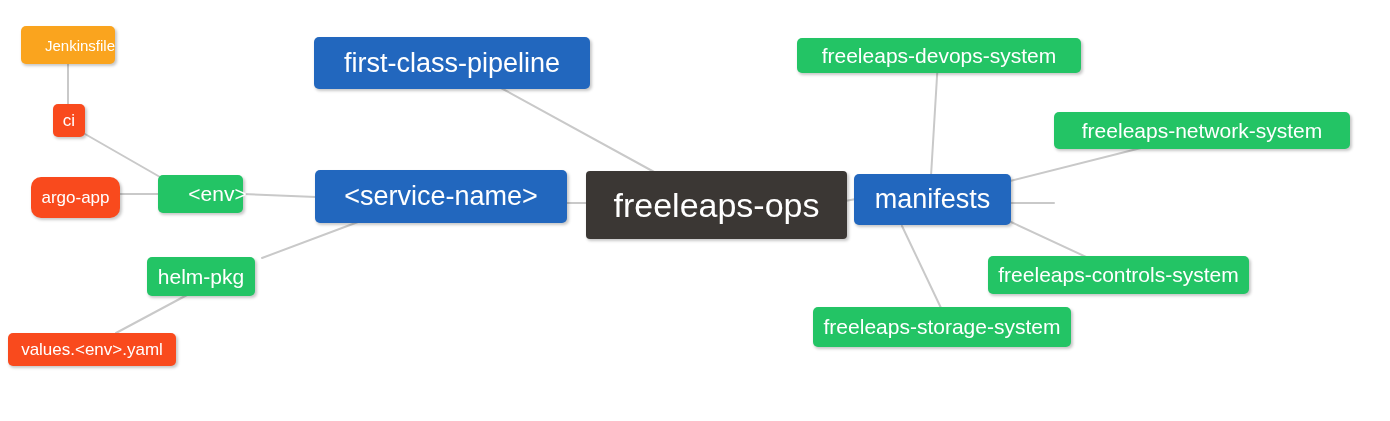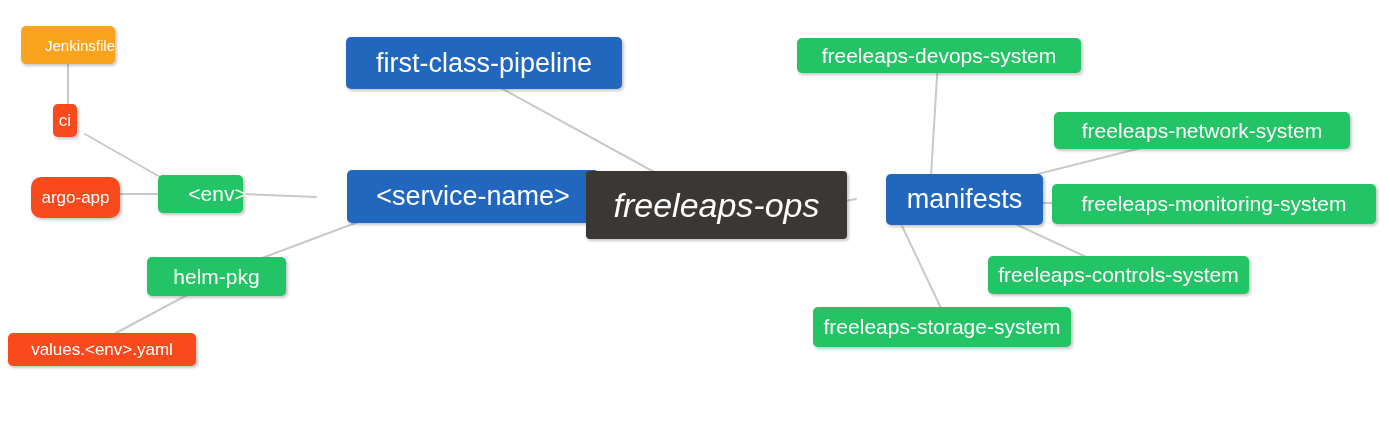--- a/index.html
+++ b/index.html
@@ -32,27 +32,27 @@
     display: flex;
     align-items: center;
     justify-content: center;
     color: #ffffff;
     border-radius: 5px;
     box-shadow: 1.5px 2px 3px rgba(0,0,0,0.22);
     white-space: nowrap;
     cursor: pointer;
     box-sizing: border-box;
   }
-  .c-root   { background: #3b3734; font-style: italic; }
+  .c-root   { background: #3b3734; }
   .c-blue   { background: #2267be; }
   .c-green  { background: #23c465; }
   .c-red    { background: #f94a1d; }
   .c-orange { background: #faa41e; }
   .fs-root { font-size: 34px; }
-  .fs-d1   { font-size: 27px; margin-left: 32px; }
+  .fs-d1   { font-size: 27px; }
   .fs-d2   { font-size: 21px; }
   .fs-d3   { font-size: 17px; }
   .fs-d4   { font-size: 15px; }
 </style>
 </head>
 <body>
 
 <div class="canvas">
 
   <svg class="edges" width="1390" height="421" viewBox="0 0 1390 421">
@@ -69,37 +69,37 @@
     <line x1="1010" y1="181" x2="1141" y2="148"></line>
     <line x1="1010" y1="203" x2="1054" y2="203"></line>
     <line x1="1011" y1="222" x2="1097" y2="262"></line>
     <line x1="902" y1="226" x2="941" y2="308"></line>
   </svg>
 
   <div class="node c-orange fs-d4" style="left:21px;  top:26px;  width:94px;  height:38px;padding-left:24px;">
     <span>Jenkinsfile</span>
   </div>
 
-  <div class="node c-red fs-d3" style="left:53px;  top:104px; width:24px;  height:33px;">
+  <div class="node c-red fs-d3" style="left:53px;  top:104px; width:32px;  height:33px;">
     <span>ci</span>
   </div>
 
   <div class="node c-red fs-d3" style="left:31px;  top:177px; width:89px;  height:41px;border-radius:10px;">
     <span>argo-app</span>
   </div>
 
   <div class="node c-green fs-d2" style="left:158px; top:175px; width:85px;  height:38px;padding-left:34px;">
     <span>&lt;env&gt;</span>
   </div>
 
-  <div class="node c-green fs-d2" style="left:147px; top:257px; width:139px; height:39px;align-items:center;">
+  <div class="node c-green fs-d2" style="left:147px; top:257px; width:108px; height:39px;align-items:center;">
     <span>helm-pkg</span>
   </div>
 
-  <div class="node c-red fs-d3" style="left:8px;   top:333px; width:188px; height:33px;">
+  <div class="node c-red fs-d3" style="left:8px;   top:333px; width:168px; height:33px;">
     <span>values.&lt;env&gt;.yaml</span>
   </div>
 
   <div class="node c-blue fs-d1" style="left:314px; top:37px;  width:276px; height:52px;">
     <span>first-class-pipeline</span>
   </div>
 
   <div class="node c-blue fs-d1" style="left:315px; top:170px; width:252px; height:53px;">
     <span>&lt;service-name&gt;</span>
   </div>
@@ -113,23 +113,20 @@
   </div>
 
   <div class="node c-green fs-d2" style="left:797px;  top:25px;  width:284px; height:35px;margin-top:13px;">
     <span>freeleaps-devops-system</span>
   </div>
 
   <div class="node c-green fs-d2" style="left:1054px; top:112px; width:296px; height:37px;">
     <span>freeleaps-network-system</span>
   </div>
 
-  <div class="node c-green fs-d2" style="left:1052px; top:184px; width:324px; height:40px;">
-    <span>freeleaps-monitoring-system</span>
-  </div>
 
   <div class="node c-green fs-d2" style="left:988px; top:256px; width:261px; height:38px;">
     <span>freeleaps-controls-system</span>
   </div>
 
   <div class="node c-green fs-d2" style="left:813px;  top:307px; width:258px; height:40px;">
     <span>freeleaps-storage-system</span>
   </div>
 
 </div>

